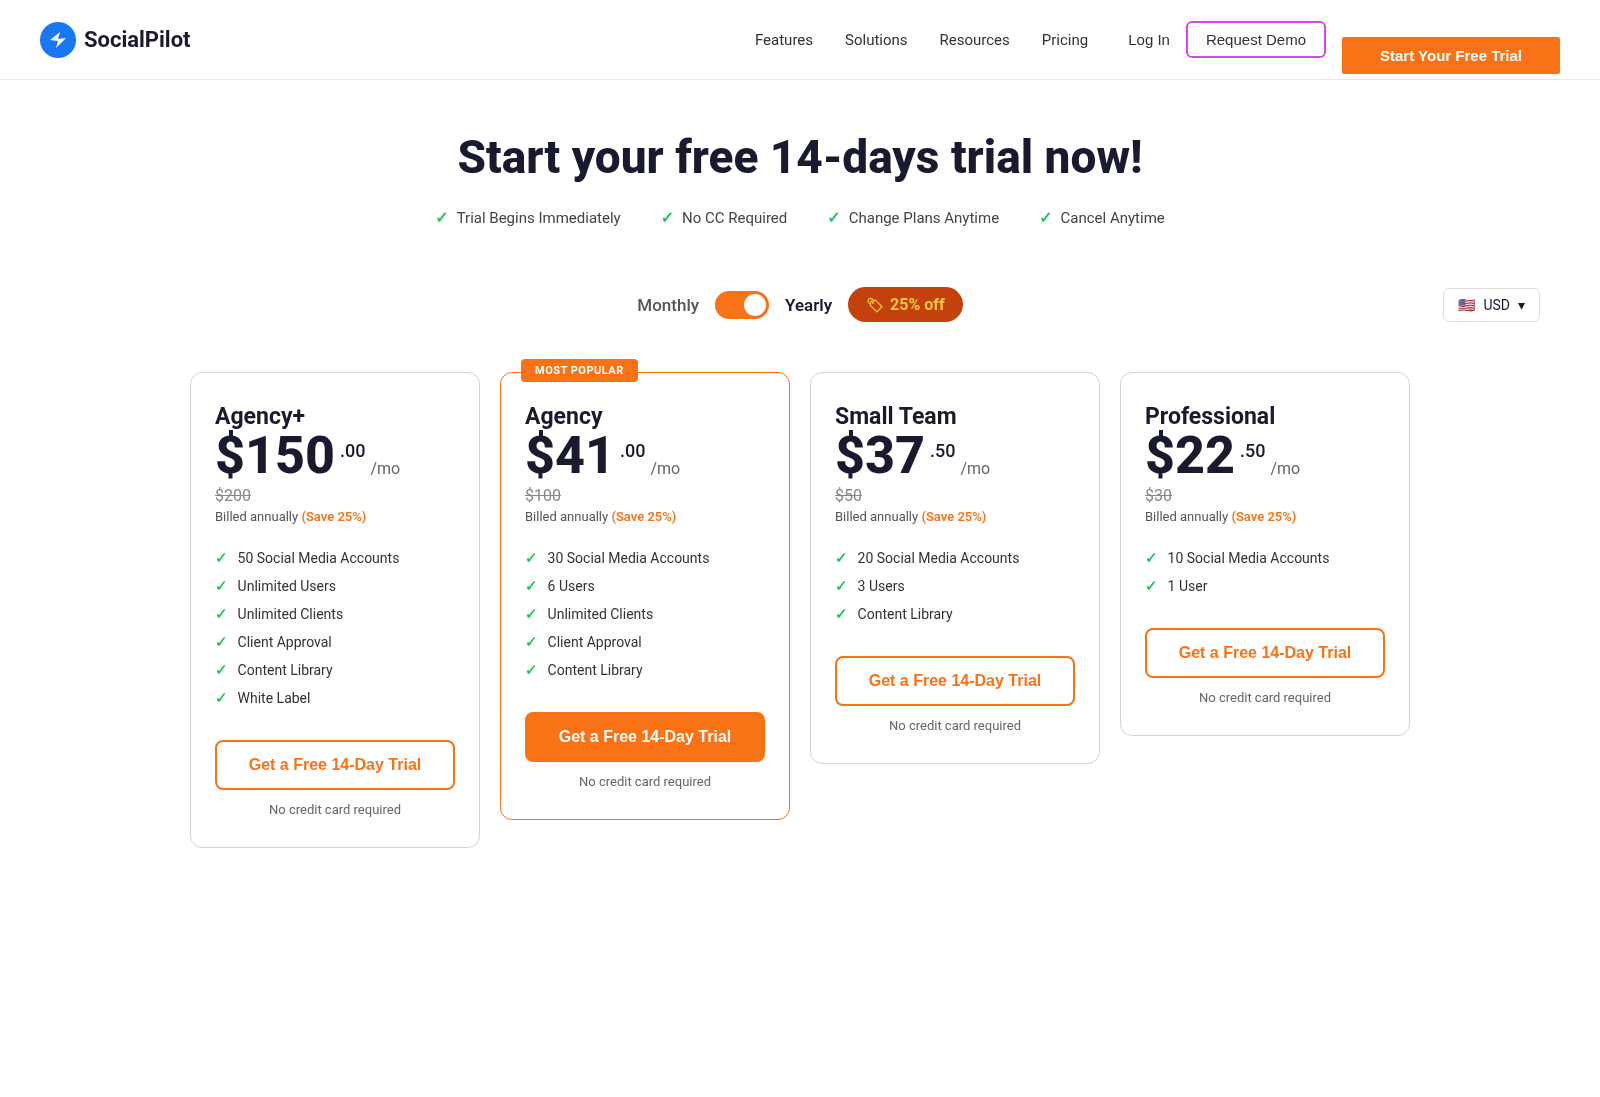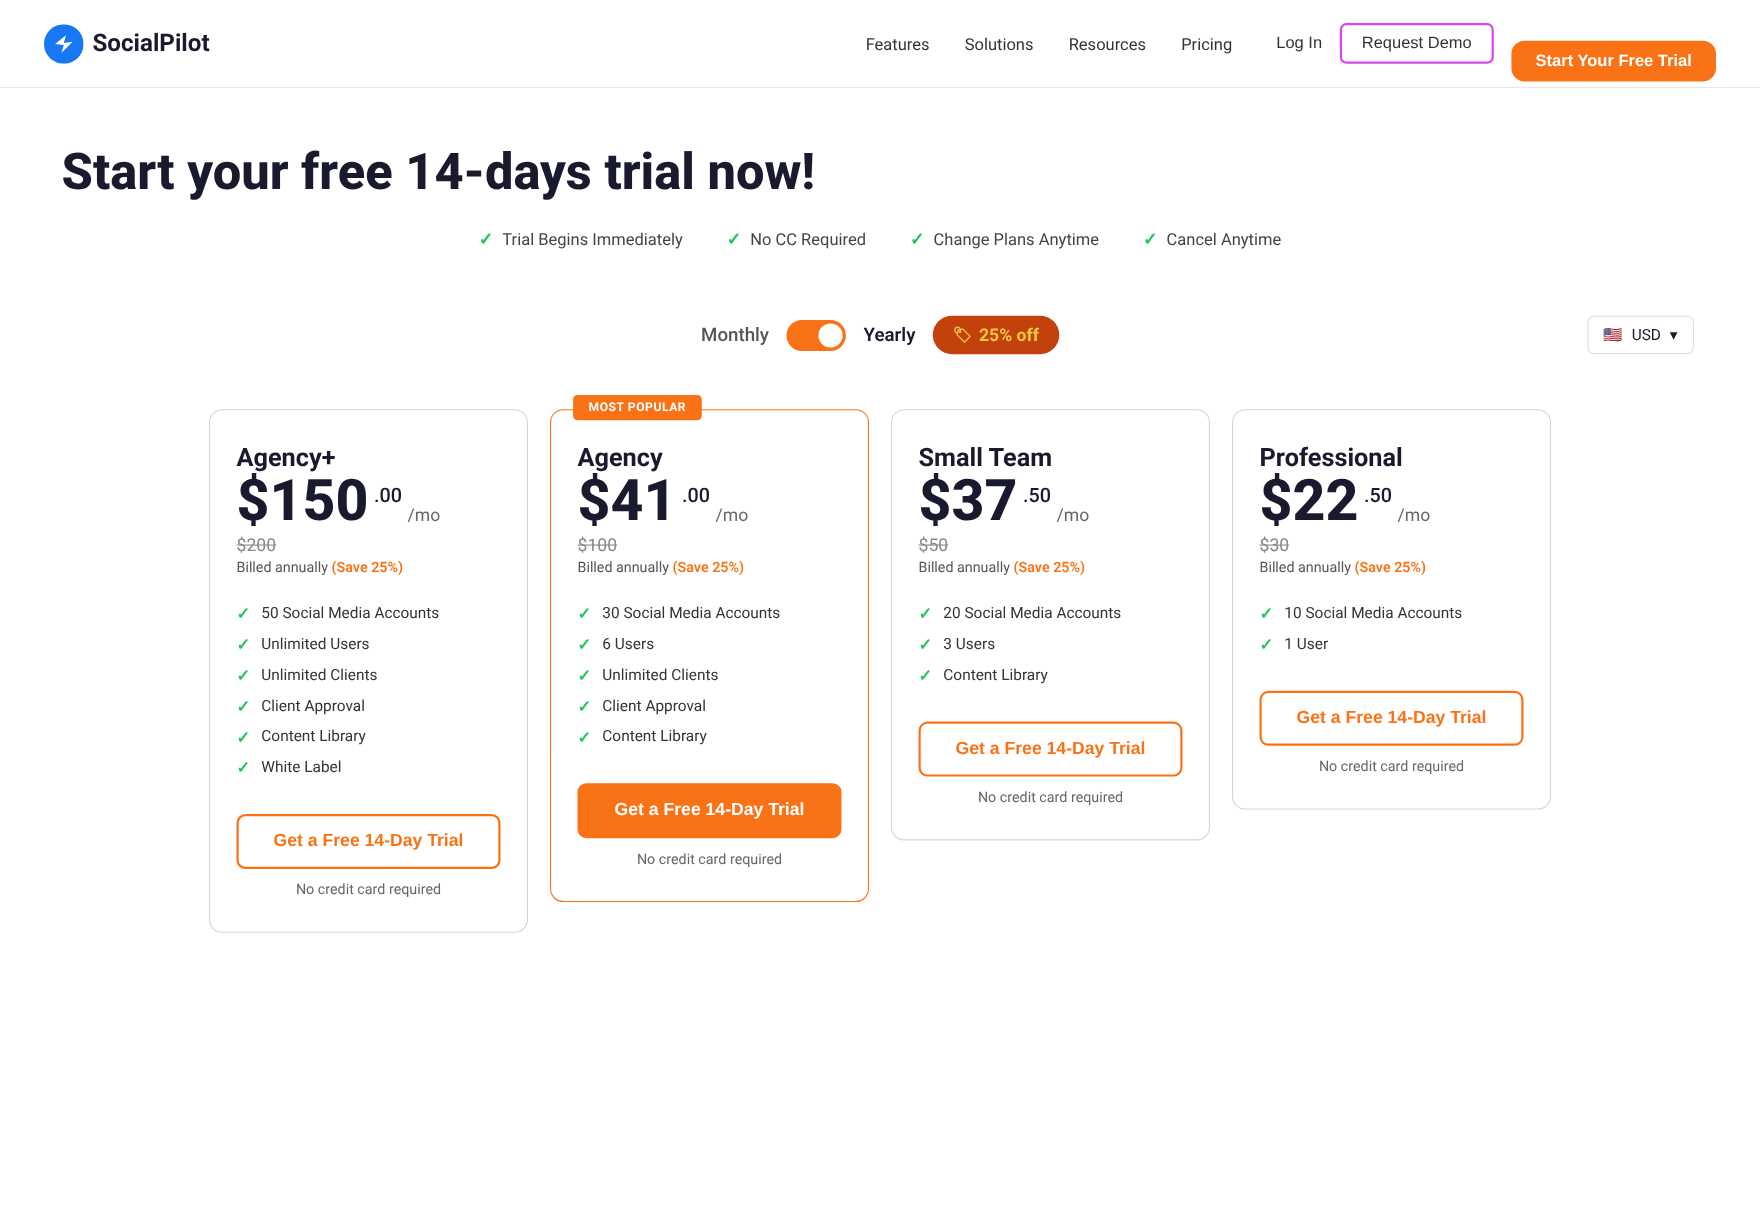--- a/index.html
+++ b/index.html
@@ -7,24 +7,24 @@
 
     
     nav { display: flex; align-items: center; padding: 0 40px; height: 80px; border-bottom: 1px solid #e8e8e8; }
     .nav-logo { display: flex; align-items: center; gap: 8px; font-size: 22px; font-weight: 700; color: #1a1a2e; margin-right: auto; }
     .nav-logo svg { width: 36px; height: 36px; }
     .nav-links { display: flex; gap: 32px; margin-right: 40px; }
     .nav-links a { text-decoration: none; color: #333; font-size: 15px; }
     .nav-actions { display: flex; align-items: center; gap: 16px; }
     .btn-login { background: none; border: none; font-size: 15px; cursor: pointer; color: #333; }
     .btn-demo { background: none; border: 2px solid #d946ef; border-radius: 6px; padding: 8px 18px; font-size: 15px; cursor: pointer; color: #333; font-weight: 500; }
-    .btn-trial { background: #f97316; border: none; border-radius: 12px; padding: 10px 22px; font-size: 15px; cursor: pointer; color: #fff; font-weight: 600; margin-top: 32px; }
-
-    
-    .hero { text-align: left; padding: 50px 56px 20px; }
+    .btn-trial { background: #f97316; border: none; border-radius: 2px; padding: 10px 38px; font-size: 15px; cursor: pointer; color: #fff; font-weight: 600; margin-top: 32px; }
+
+    
+    .hero { text-align: center; padding: 50px 56px 20px; }
     .hero h1 { font-size: 46px; font-weight: 800; color: #1a1a2e; margin-bottom: 24px; }
     .hero-badges { display: flex; justify-content: center; gap: 40px; flex-wrap: wrap; }
     .hero-badge { display: flex; align-items: center; gap: 8px; font-size: 15px; color: #444; }
     .check { color: #22c55e; font-size: 16px; font-weight: 700; }
 
     
     .toggle-section { display: flex; align-items: center; justify-content: center; padding: 40px 40px 20px; gap: 16px; position: relative; }
     .toggle-label { font-size: 17px; color: #555; font-weight: 500; }
     .toggle-label.active { color: #1a1a2e; font-weight: 600; }
     .toggle-switch { width: 54px; height: 28px; background: #f97316; border-radius: 14px; position: relative; cursor: pointer; display: flex; align-items: center; padding: 3px; }

